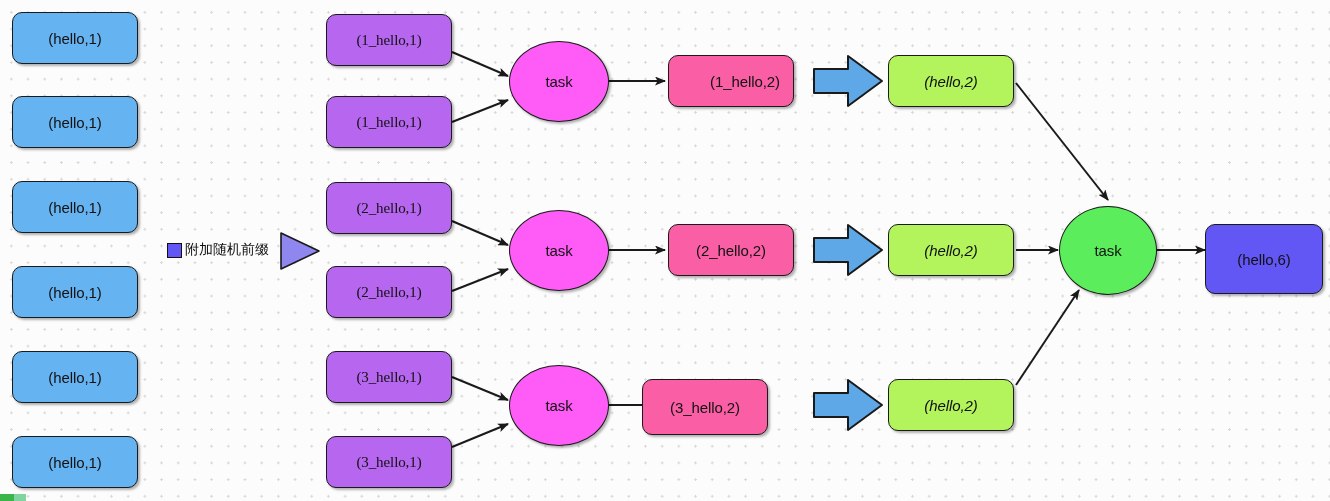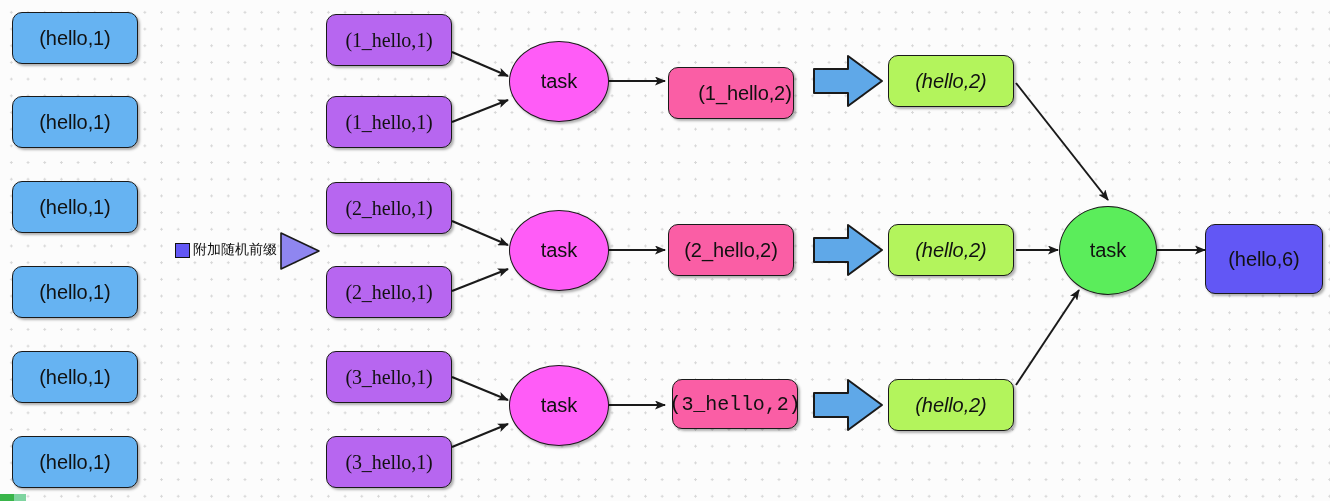--- a/index.html
+++ b/index.html
@@ -29,21 +29,21 @@
     pointer-events: none;
   }
   .node {
     position: absolute;
     box-sizing: border-box;
     display: flex;
     align-items: center;
     justify-content: center;
     border: 1.6px solid #1a1a1a;
     color: #111111;
-    font-size: 20px;
+    font-size: 15px;
     letter-spacing: -0.1px;
     white-space: nowrap;
     box-shadow: 2px 2px 2.5px rgba(0,0,0,0.30);
   }
   .rbox {
     border-radius: 10px;
   }
   .circle {
     border-radius: 50%;
     text-align: right;
@@ -115,42 +115,42 @@
     </g>
   </svg>
 
   <div class="node rbox blue-src" style="left:12px;  top:12px;  width:126px; height:52px;">(hello,1)</div>
   <div class="node rbox blue-src" style="left:12px;  top:96px;  width:126px; height:52px;">(hello,1)</div>
   <div class="node rbox blue-src" style="left:12px;  top:181px; width:126px; height:52px;">(hello,1)</div>
   <div class="node rbox blue-src" style="left:12px;  top:266px; width:126px; height:52px;">(hello,1)</div>
   <div class="node rbox blue-src" style="left:12px;  top:351px; width:126px; height:52px;">(hello,1)</div>
   <div class="node rbox blue-src" style="left:12px;  top:436px; width:126px; height:52px;">(hello,1)</div>
 
-  <div class="legend" style="left:175px; top:241px;">
+  <div class="legend" style="left:167px; top:241px;">
     <span class="legend-swatch"></span>
     <span>附加随机前缀</span>
   </div>
   <svg style="position:absolute; left:278px; top:229px; width:44px; height:44px;" viewBox="0 0 44 44">
     <path d="M3,4 L3,40 L41,22 Z" fill="#8F86F0" stroke="#1a1a1a" stroke-width="1.6" stroke-linejoin="round"></path>
   </svg>
 
   <div class="node rbox purple" style="left:326px; top:14px;  width:126px; height:52px;">(1_hello,1)</div>
   <div class="node rbox purple" style="left:326px; top:96px;  width:126px; height:52px;">(1_hello,1)</div>
   <div class="node rbox purple" style="left:326px; top:182px; width:126px; height:52px;">(2_hello,1)</div>
   <div class="node rbox purple" style="left:326px; top:266px; width:126px; height:52px;">(2_hello,1)</div>
   <div class="node rbox purple" style="left:326px; top:351px; width:126px; height:52px;">(3_hello,1)</div>
   <div class="node rbox purple" style="left:326px; top:436px; width:126px; height:52px;">(3_hello,1)</div>
 
   <div class="node circle magenta" style="left:509px; top:41px;  width:100px; height:81px;">task</div>
   <div class="node circle magenta" style="left:509px; top:210px; width:100px; height:81px;">task</div>
   <div class="node circle magenta" style="left:509px; top:365px; width:100px; height:81px;">task</div>
 
-  <div class="node rbox pinkbox" style="left:668px; top:67px;  width:126px; height:52px;padding-left:28px;">(1_hello,2)</div>
+  <div class="node rbox pinkbox" style="left:668px; top:55px;  width:126px; height:52px;padding-left:28px;">(1_hello,2)</div>
   <div class="node rbox pinkbox" style="left:668px; top:224px; width:126px; height:52px;">(2_hello,2)</div>
-  <div class="node rbox pinkbox" style="left:672px; top:379px; width:126px; height:50px;font-family:Liberation Mono, monospace;">(3_hello,2)</div>
+  <div class="node rbox pinkbox" style="left:642px; top:379px; width:126px; height:56px;">(3_hello,2)</div>
 
   <svg style="position:absolute; left:812px; top:53px; width:72px; height:56px;" viewBox="0 0 72 56">
     <path d="M2,16 L36,16 L36,3 L70,28 L36,53 L36,40 L2,40 Z" fill="#5FA8E8" stroke="#1a1a1a" stroke-width="2" stroke-linejoin="round"></path>
   </svg>
   <svg style="position:absolute; left:812px; top:222px; width:72px; height:56px;" viewBox="0 0 72 56">
     <path d="M2,16 L36,16 L36,3 L70,28 L36,53 L36,40 L2,40 Z" fill="#5FA8E8" stroke="#1a1a1a" stroke-width="2" stroke-linejoin="round"></path>
   </svg>
   <svg style="position:absolute; left:812px; top:377px; width:72px; height:56px;" viewBox="0 0 72 56">
     <path d="M2,16 L36,16 L36,3 L70,28 L36,53 L36,40 L2,40 Z" fill="#5FA8E8" stroke="#1a1a1a" stroke-width="2" stroke-linejoin="round"></path>
   </svg>

